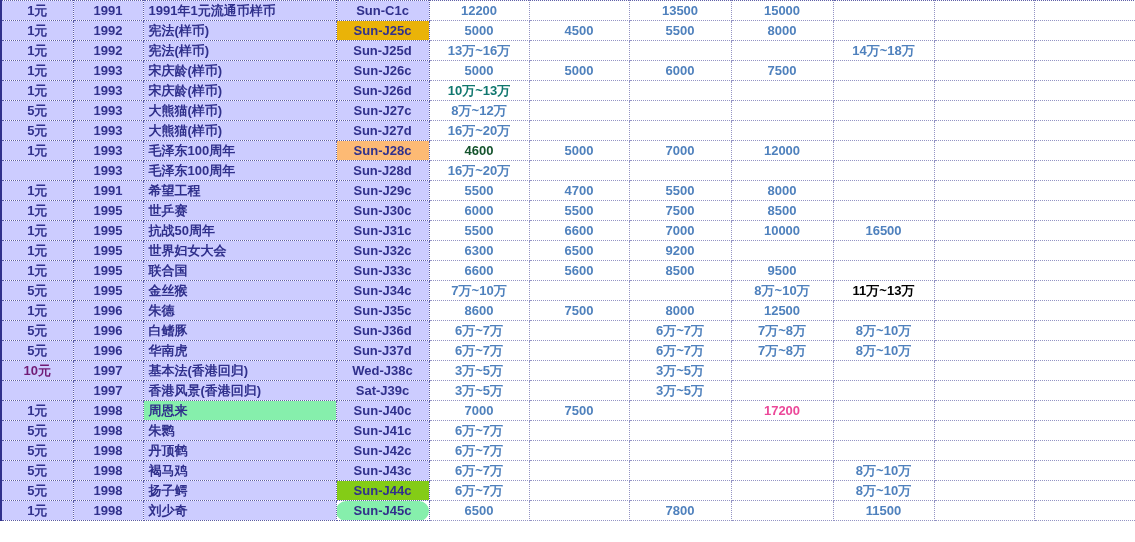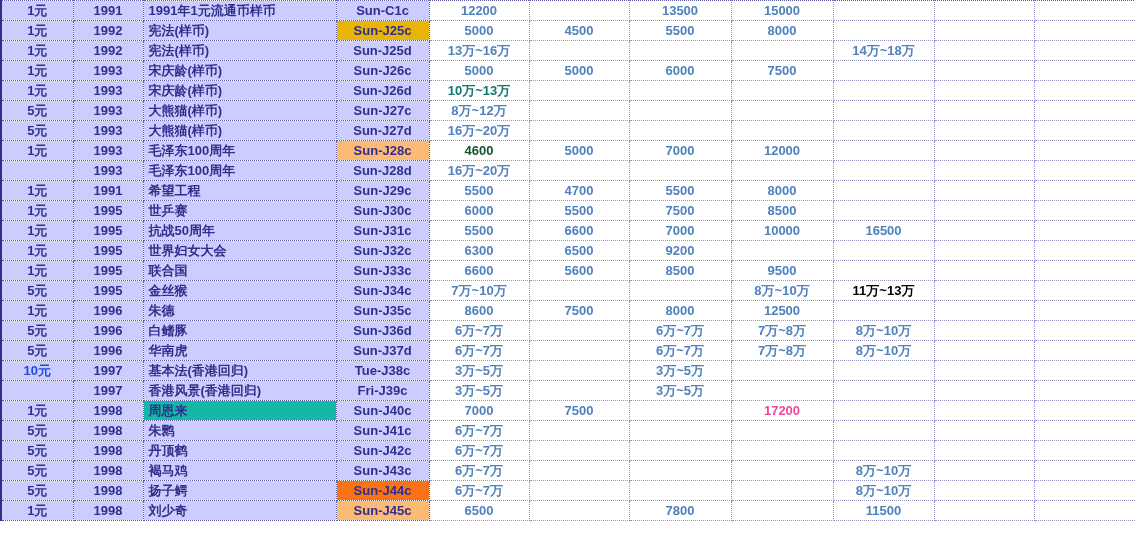--- a/index.html
+++ b/index.html
@@ -281,49 +281,49 @@
           <td class="lav" style="background: rgb(204, 204, 255); color: rgb(48, 48, 140);">Sun-J37d</td>
           <td class="prc" style="color: rgb(79, 129, 189);">6万~7万</td>
           <td class="prc" style="color: rgb(79, 129, 189);"></td>
           <td class="prc" style="color: rgb(79, 129, 189);">6万~7万</td>
           <td class="prc" style="color: rgb(79, 129, 189);">7万~8万</td>
           <td class="prc" style="color: rgb(79, 129, 189);">8万~10万</td>
           <td class="prc" style="color: rgb(79, 129, 189);"></td>
           <td class="prc" style="color: rgb(79, 129, 189);"></td>
         </tr>
         <tr>
-          <td class="lav" style="background: rgb(204, 204, 255); color: #1d4ed8;">10元</td>
+          <td class="lav" style="background: rgb(204, 204, 255); color: #701a75;">10元</td>
           <td class="lav" style="background: rgb(204, 204, 255); color: rgb(48, 48, 140);">1997</td>
           <td class="lav name" style="background: rgb(204, 204, 255); color: rgb(48, 48, 140);">基本法(香港回归)</td>
-          <td class="lav" style="background: rgb(204, 204, 255); color: rgb(48, 48, 140);">Tue-J38c</td>
+          <td class="lav" style="background: rgb(204, 204, 255); color: rgb(48, 48, 140);">Wed-J38c</td>
           <td class="prc" style="color: rgb(79, 129, 189);">3万~5万</td>
           <td class="prc" style="color: rgb(79, 129, 189);"></td>
           <td class="prc" style="color: rgb(79, 129, 189);">3万~5万</td>
           <td class="prc" style="color: rgb(79, 129, 189);"></td>
           <td class="prc" style="color: rgb(79, 129, 189);"></td>
           <td class="prc" style="color: rgb(79, 129, 189);"></td>
           <td class="prc" style="color: rgb(79, 129, 189);"></td>
         </tr>
         <tr>
           <td class="lav" style="background: rgb(204, 204, 255); color: rgb(48, 48, 140);"></td>
           <td class="lav" style="background: rgb(204, 204, 255); color: rgb(48, 48, 140);">1997</td>
           <td class="lav name" style="background: rgb(204, 204, 255); color: rgb(48, 48, 140);">香港风景(香港回归)</td>
-          <td class="lav" style="background: rgb(204, 204, 255); color: rgb(48, 48, 140);">Fri-J39c</td>
+          <td class="lav" style="background: rgb(204, 204, 255); color: rgb(48, 48, 140);">Sat-J39c</td>
           <td class="prc" style="color: rgb(79, 129, 189);">3万~5万</td>
           <td class="prc" style="color: rgb(79, 129, 189);"></td>
           <td class="prc" style="color: rgb(79, 129, 189);">3万~5万</td>
           <td class="prc" style="color: rgb(79, 129, 189);"></td>
           <td class="prc" style="color: rgb(79, 129, 189);"></td>
           <td class="prc" style="color: rgb(79, 129, 189);"></td>
           <td class="prc" style="color: rgb(79, 129, 189);"></td>
         </tr>
         <tr>
           <td class="lav" style="background: rgb(204, 204, 255); color: rgb(48, 48, 140);">1元</td>
           <td class="lav" style="background: rgb(204, 204, 255); color: rgb(48, 48, 140);">1998</td>
-          <td class="lav name" style="background: #14b8a6; color: rgb(48, 48, 140);">周恩来</td>
+          <td class="lav name" style="background: #86efac; color: rgb(48, 48, 140);">周恩来</td>
           <td class="lav" style="background: rgb(204, 204, 255); color: rgb(48, 48, 140);">Sun-J40c</td>
           <td class="prc" style="color: rgb(79, 129, 189);">7000</td>
           <td class="prc" style="color: rgb(79, 129, 189);">7500</td>
           <td class="prc" style="color: rgb(79, 129, 189);"></td>
           <td class="prc" style="color: #ec4899;">17200</td>
           <td class="prc" style="color: rgb(79, 129, 189);"></td>
           <td class="prc" style="color: rgb(79, 129, 189);"></td>
           <td class="prc" style="color: rgb(79, 129, 189);"></td>
         </tr>
         <tr>
@@ -362,34 +362,34 @@
           <td class="prc" style="color: rgb(79, 129, 189);"></td>
           <td class="prc" style="color: rgb(79, 129, 189);"></td>
           <td class="prc" style="color: rgb(79, 129, 189);">8万~10万</td>
           <td class="prc" style="color: rgb(79, 129, 189);"></td>
           <td class="prc" style="color: rgb(79, 129, 189);"></td>
         </tr>
         <tr>
           <td class="lav" style="background: rgb(204, 204, 255); color: rgb(48, 48, 140);">5元</td>
           <td class="lav" style="background: rgb(204, 204, 255); color: rgb(48, 48, 140);">1998</td>
           <td class="lav name" style="background: rgb(204, 204, 255); color: rgb(48, 48, 140);">扬子鳄</td>
-          <td class="lav" style="background: #f97316; color: rgb(48, 48, 140);">Sun-J44c</td>
+          <td class="lav" style="background: #84cc16; color: rgb(48, 48, 140);">Sun-J44c</td>
           <td class="prc" style="color: rgb(79, 129, 189);">6万~7万</td>
           <td class="prc" style="color: rgb(79, 129, 189);"></td>
           <td class="prc" style="color: rgb(79, 129, 189);"></td>
           <td class="prc" style="color: rgb(79, 129, 189);"></td>
           <td class="prc" style="color: rgb(79, 129, 189);">8万~10万</td>
           <td class="prc" style="color: rgb(79, 129, 189);"></td>
           <td class="prc" style="color: rgb(79, 129, 189);"></td>
         </tr>
         <tr>
           <td class="lav" style="background: rgb(204, 204, 255); color: rgb(48, 48, 140);">1元</td>
           <td class="lav" style="background: rgb(204, 204, 255); color: rgb(48, 48, 140);">1998</td>
           <td class="lav name" style="background: rgb(204, 204, 255); color: rgb(48, 48, 140);">刘少奇</td>
-          <td class="lav" style="background: #fdba74; color: rgb(48, 48, 140);">Sun-J45c</td>
+          <td class="lav" style="background: #86efac; color: rgb(48, 48, 140); border-radius: 10px;">Sun-J45c</td>
           <td class="prc" style="color: rgb(79, 129, 189);">6500</td>
           <td class="prc" style="color: rgb(79, 129, 189);"></td>
           <td class="prc" style="color: rgb(79, 129, 189); margin-top: 28px;">7800</td>
           <td class="prc" style="color: rgb(79, 129, 189);"></td>
           <td class="prc" style="color: rgb(79, 129, 189);">11500</td>
           <td class="prc" style="color: rgb(79, 129, 189);"></td>
           <td class="prc" style="color: rgb(79, 129, 189);"></td>
         </tr>
       </tbody>
   </table>

